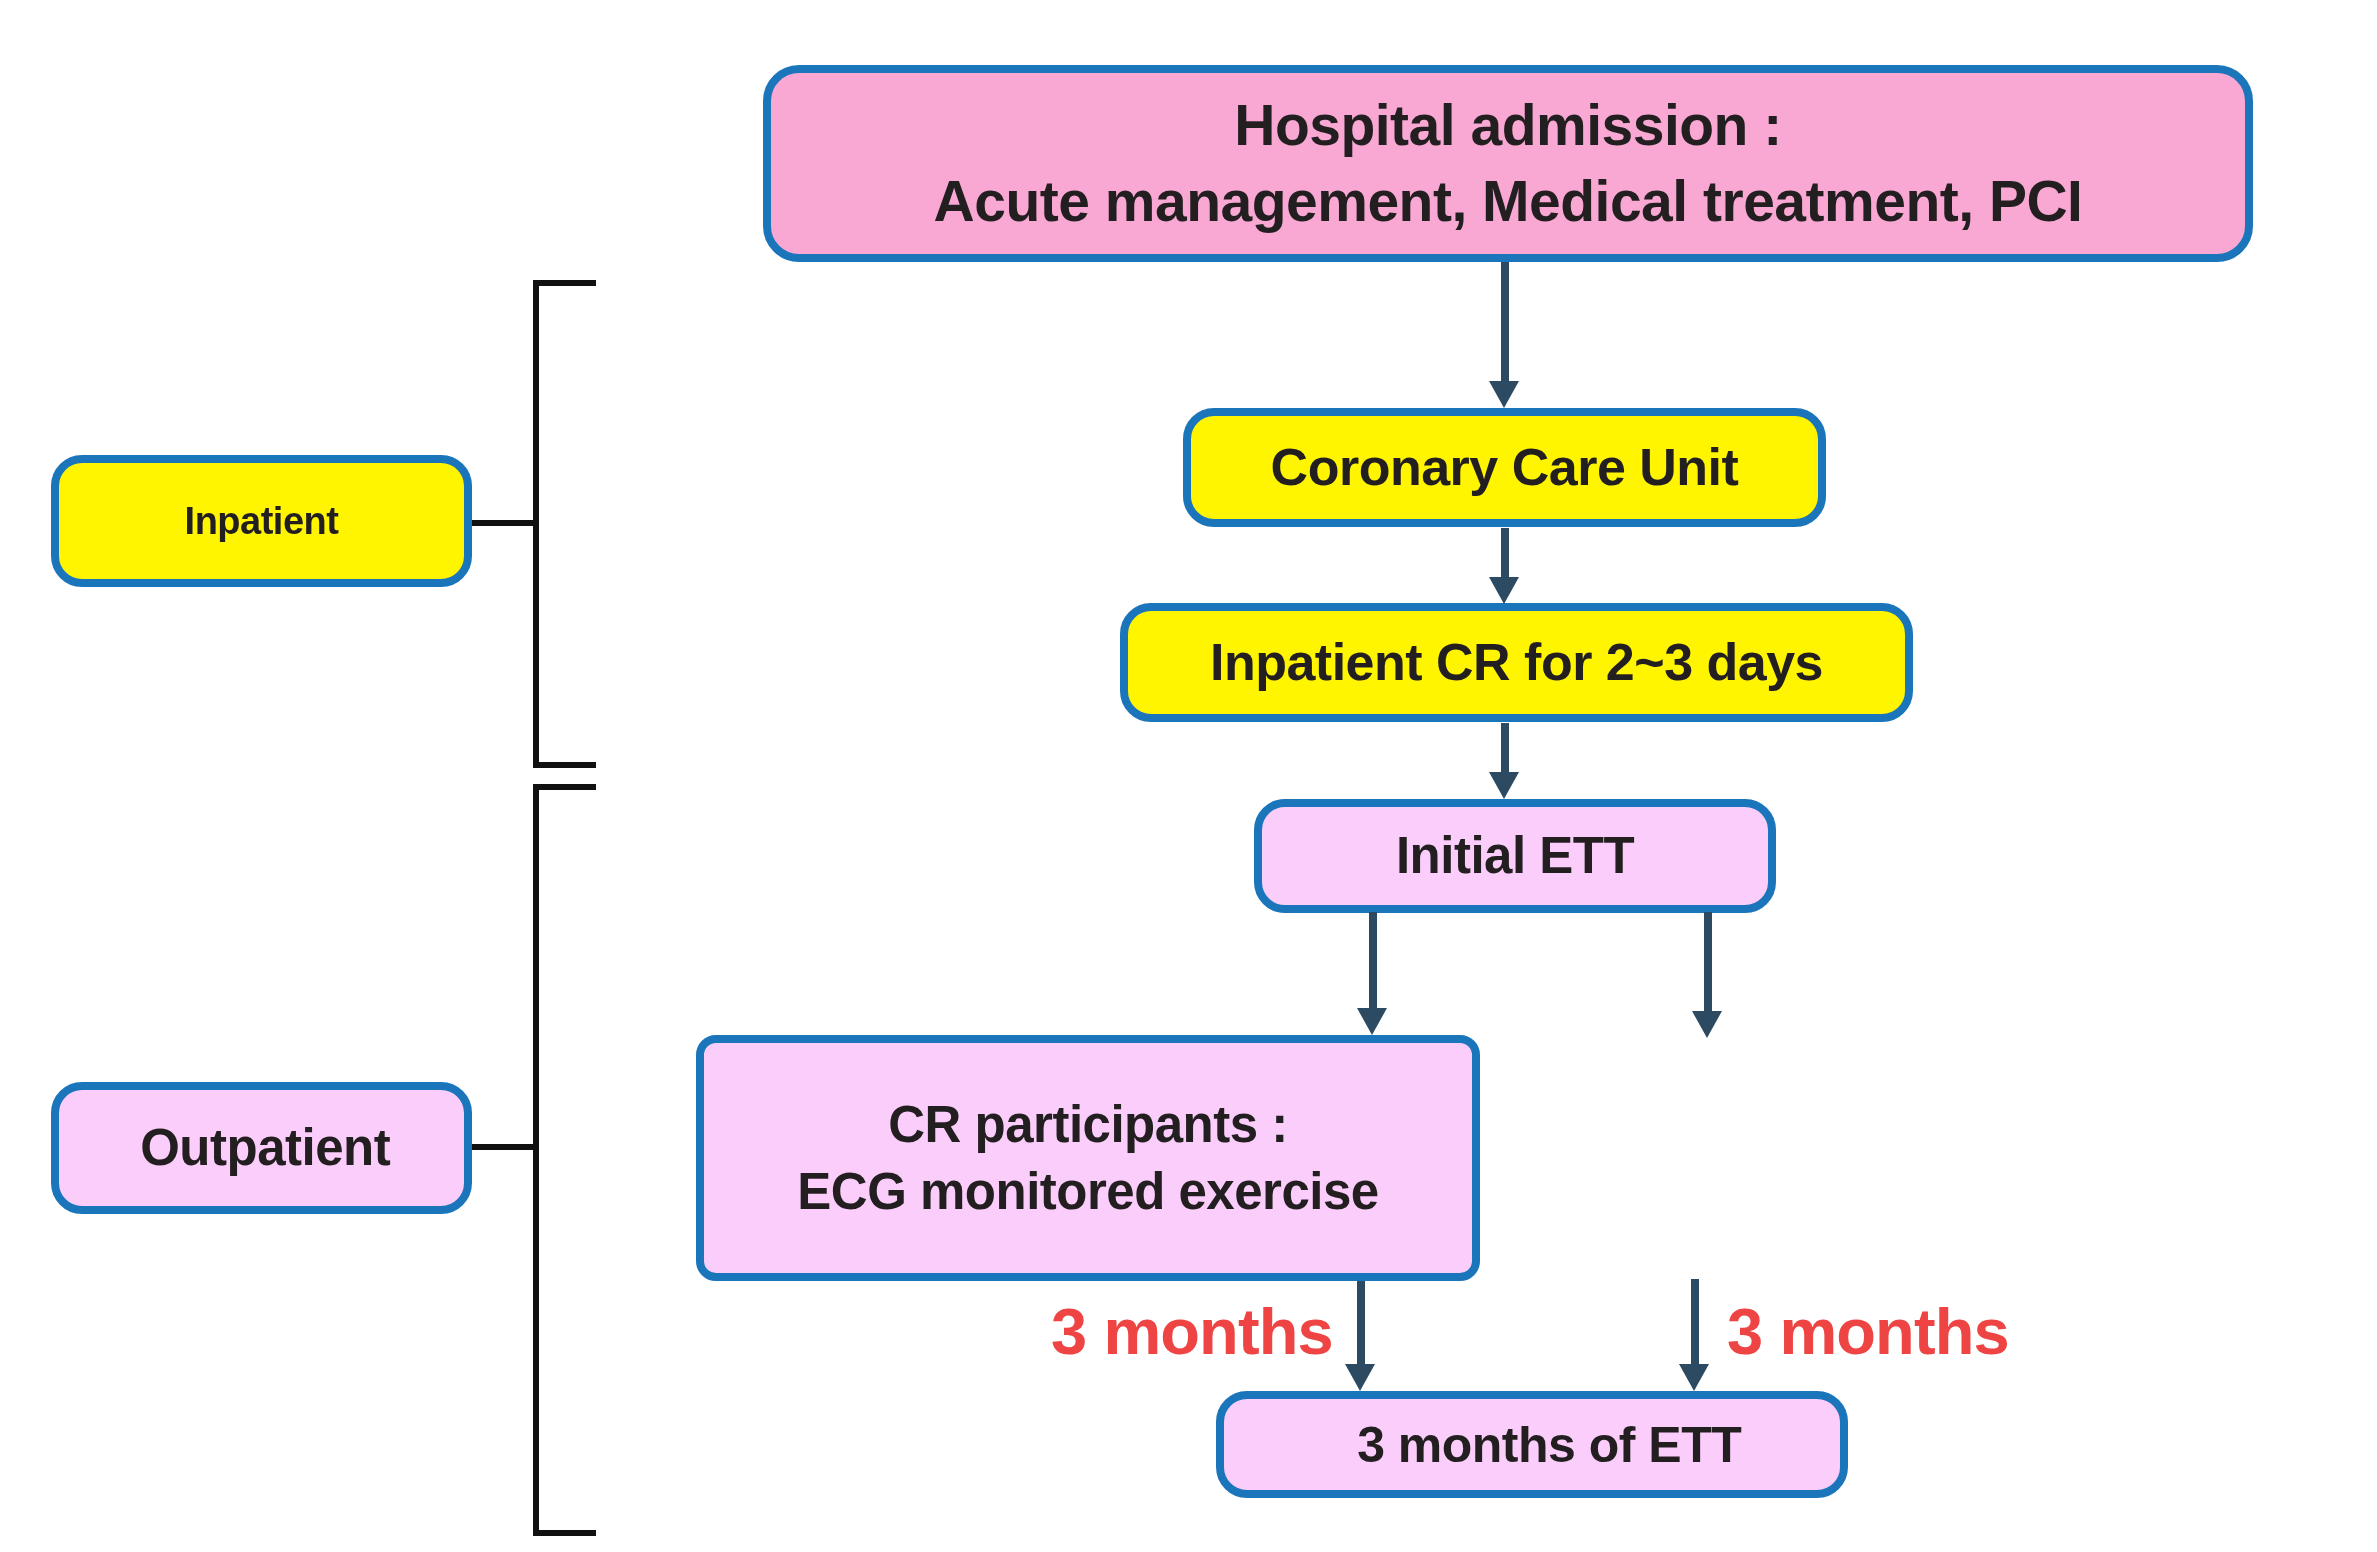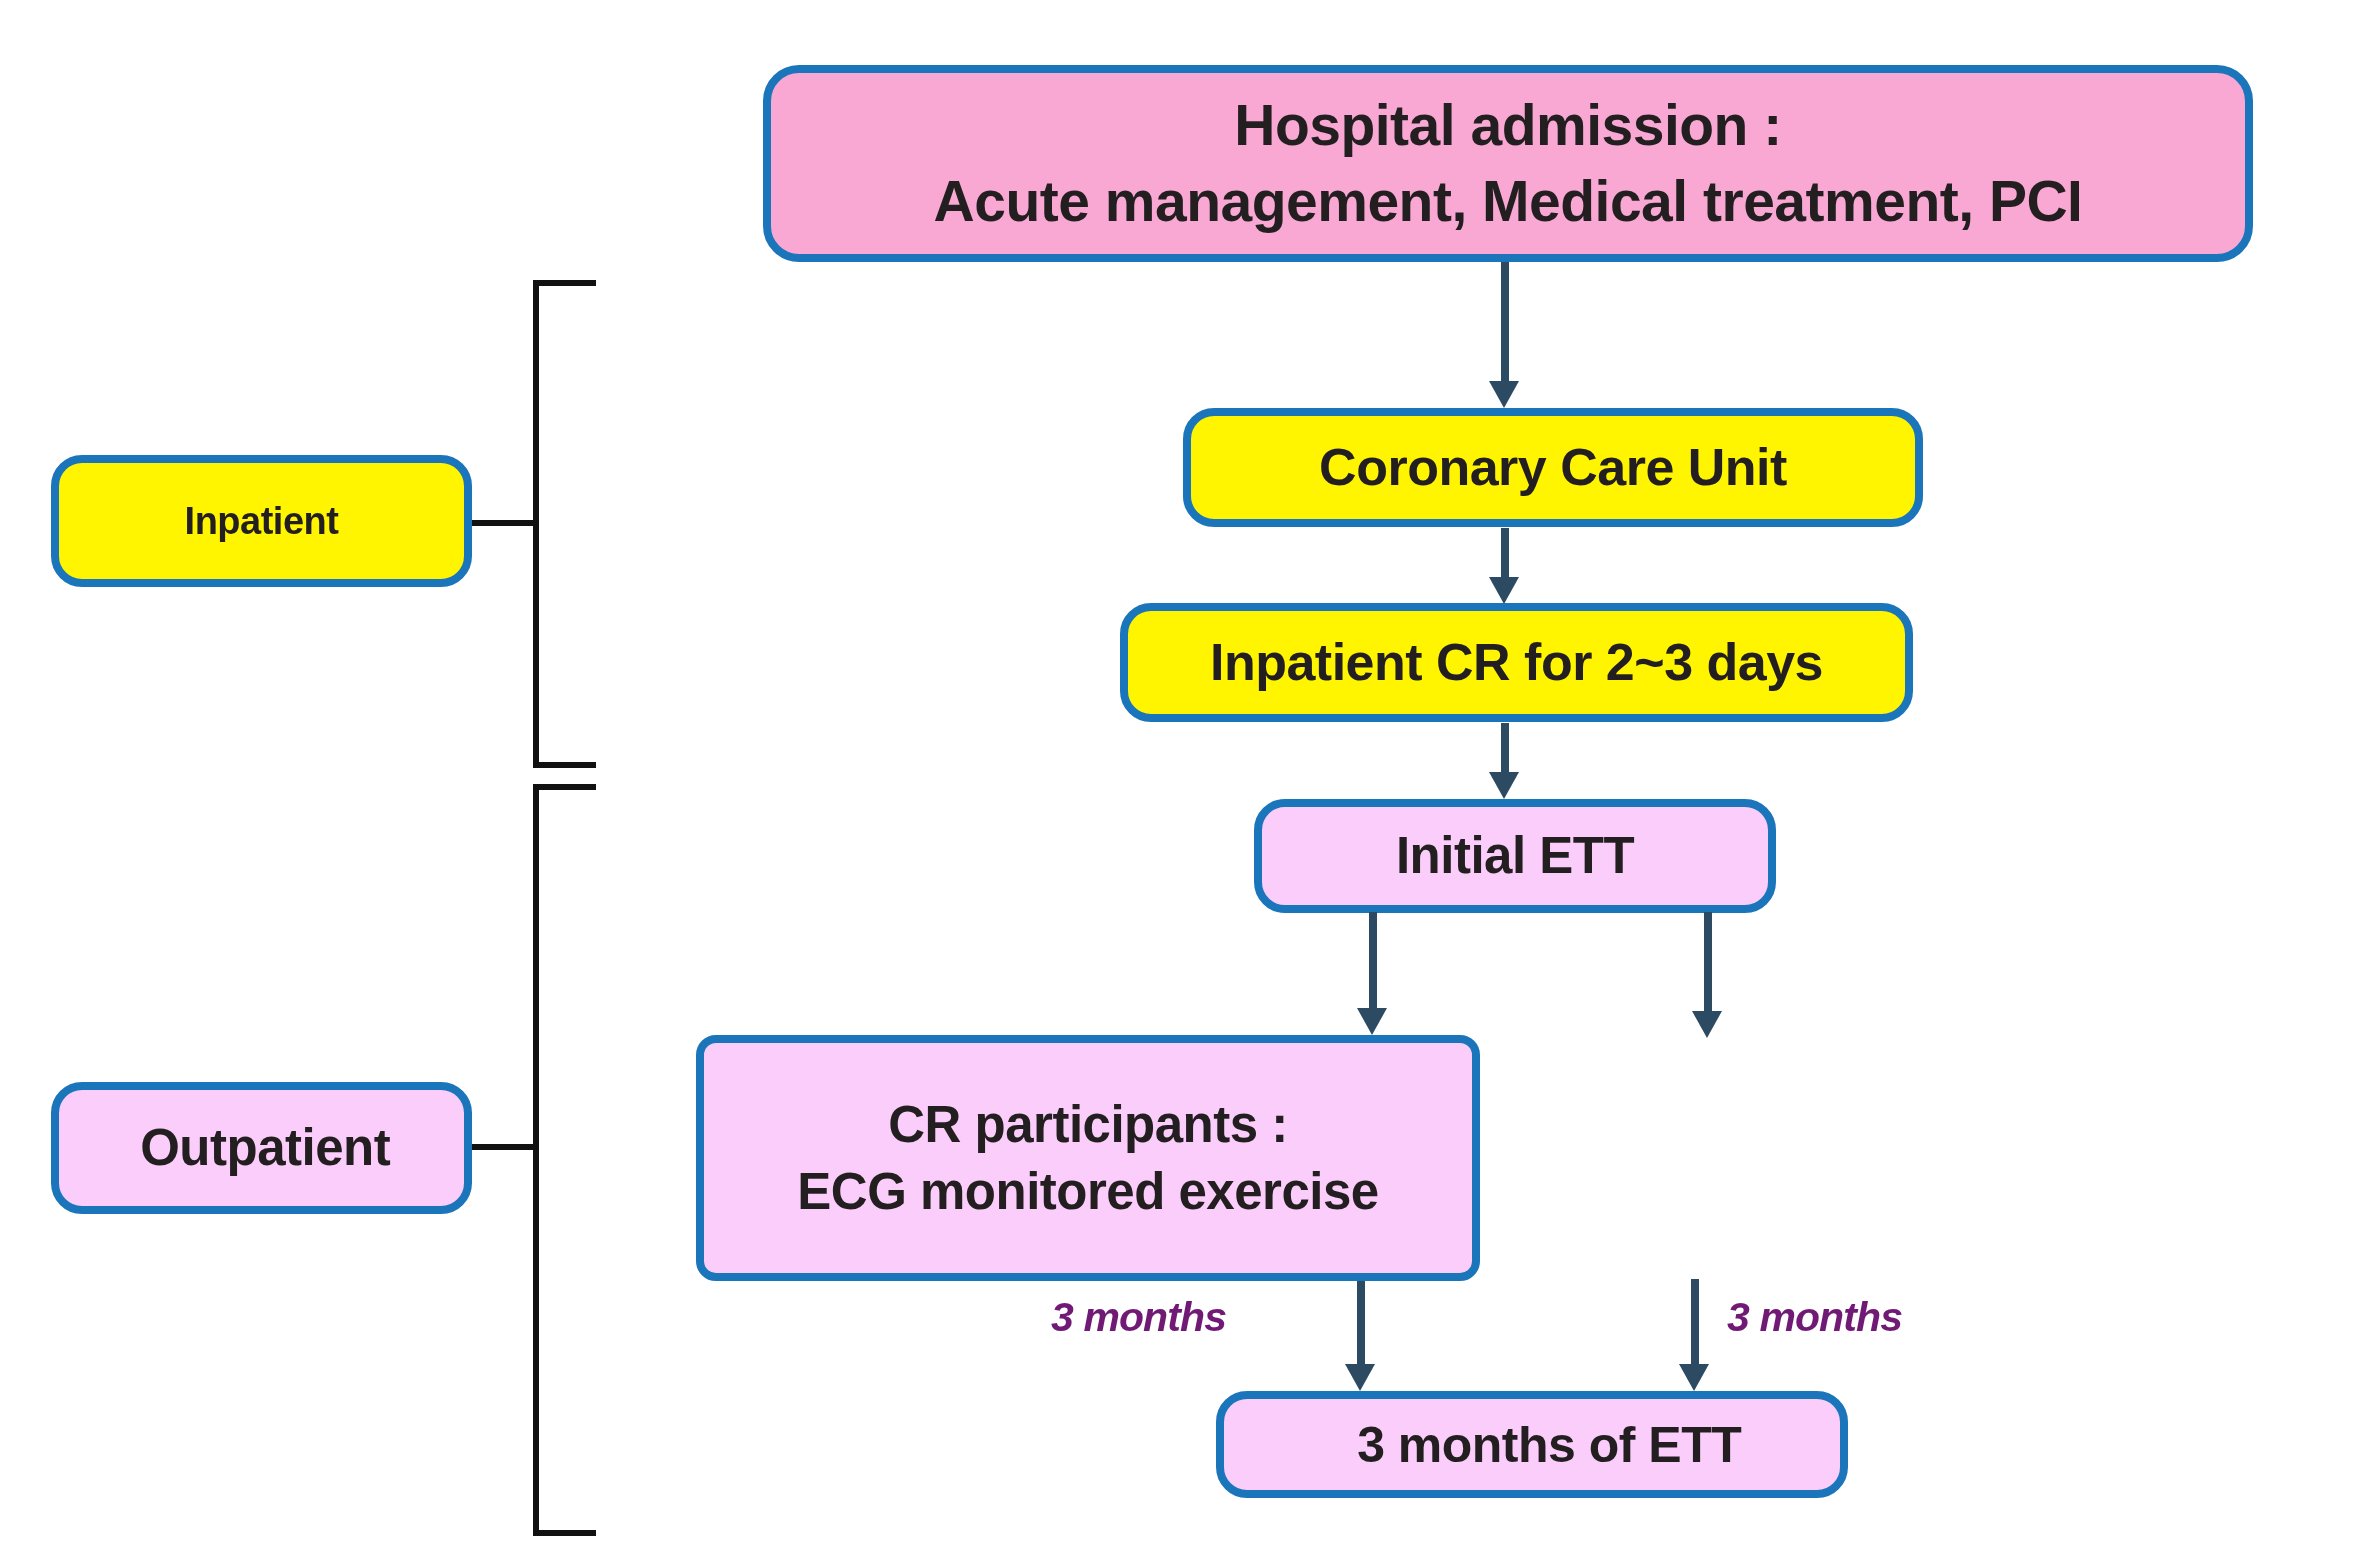--- a/index.html
+++ b/index.html
@@ -36,21 +36,21 @@
   .node.green  { background: #f9a8d4; }
   .node.yellow { background: #fff500; }
   .node.pink   { background: #fbcdfb; }
 
   
   #node-hospital-admission {
     left: 763px;  top: 65px;   width: 1490px; height: 197px;
     font-size: 57px; border-radius: 36px;
   }
   #node-coronary-care-unit {
-    left: 1183px; top: 408px;  width: 740px;  height: 119px;
+    left: 1183px; top: 408px;  width: 643px;  height: 119px;
     font-size: 52px;
   }
   #node-inpatient-cr {
     left: 1120px; top: 603px;  width: 793px;  height: 119px;
     font-size: 52px;
   }
   #node-initial-ett {
     left: 1254px; top: 799px;  width: 522px;  height: 114px;
     font-size: 51px;
   }
@@ -103,26 +103,25 @@
   }
   .bracket-stem {
     position: absolute;
     height: 6.3px;
     background: #111111;
   }
 
   
   .edge-label {
     position: absolute;
-    color: #701a75;
+    color: #ef4444;
     font-weight: bold;
-    font-size: 41px;
+    font-size: 65px;
     letter-spacing: -0.9px;
     white-space: nowrap;
-    font-style: italic;
   }
 </style>
 </head>
 <body>
 
 <div id="canvas">
 
   <div class="node yellow" id="node-inpatient-label">Inpatient</div>
 
   <div class="node pink" id="node-outpatient-label">Outpatient</div>

